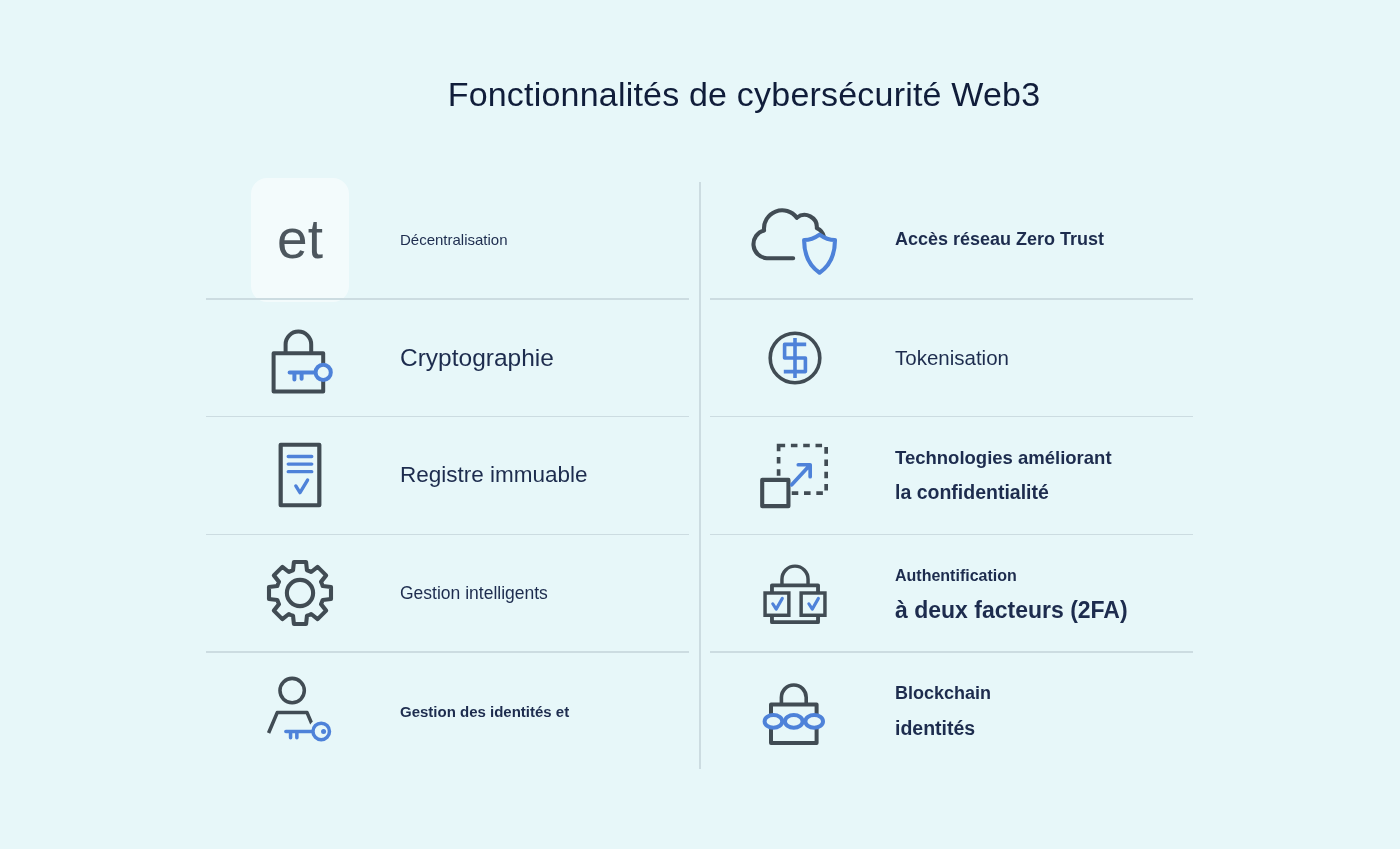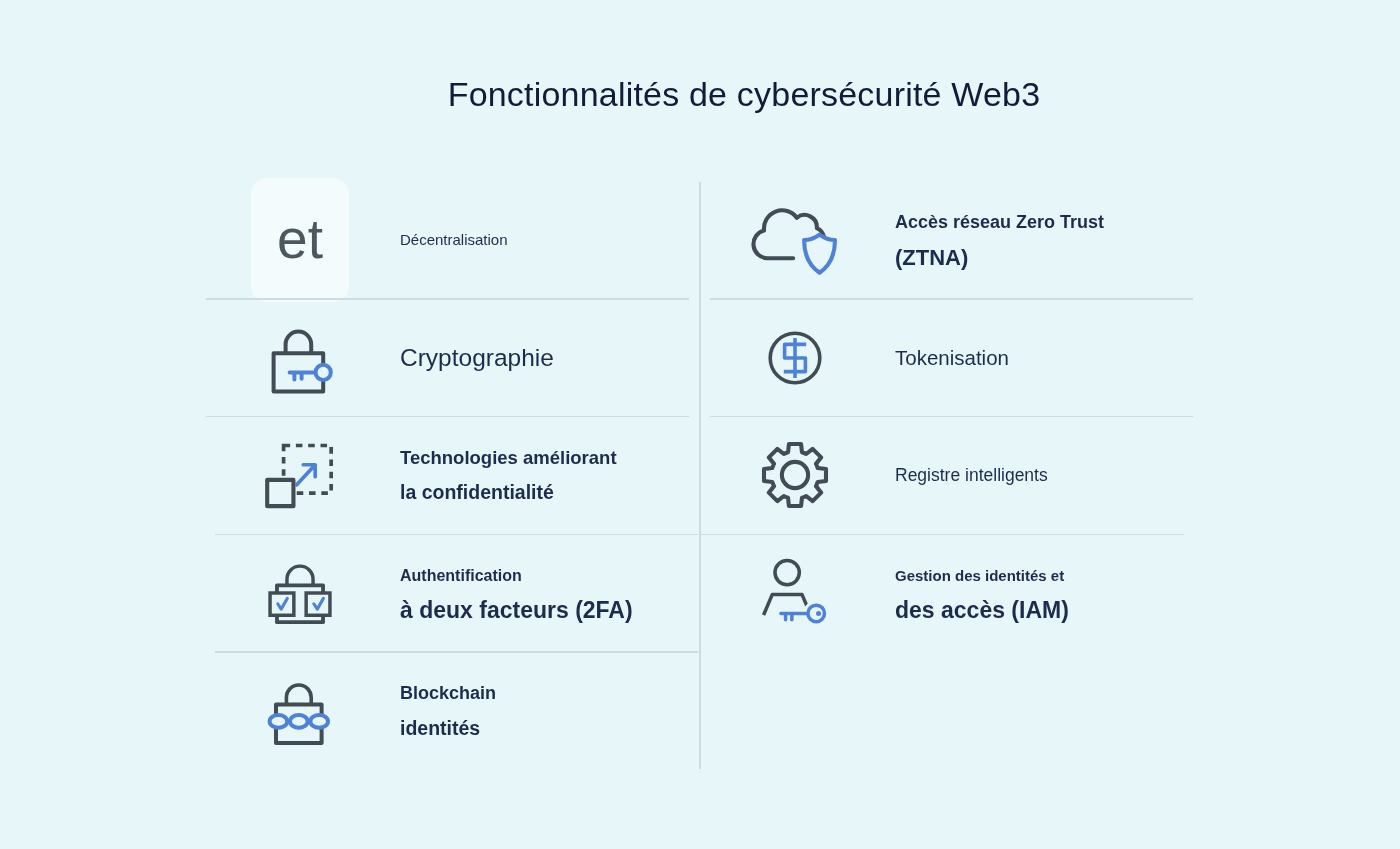--- a/index.html
+++ b/index.html
@@ -76,21 +76,20 @@
 
   <div class="cell cr hr">
     <div class="iconbox">
       <svg width="100" height="84" viewBox="0 0 110 92">
         <path class="st-d f-n w4 rj" stroke-linecap="round" d="M53 66 H24 A15.5 15.5 0 0 1 21 35.5 A20 20 0 0 1 57 21.5 A13.5 13.5 0 0 1 79 33 A14 14 0 0 1 87 43"></path>
         <path class="st-b f-bg w4 rj" d="M82 40 C87.5 44 93.5 46 99 46 C99 62 93 74.5 82 82 C71 74.5 65 62 65 46 C70.5 46 76.5 44 82 40 Z"></path>
       </svg>
     </div>
     <div class="label two">
       <span class="fs18">Accès réseau Zero Trust</span>
-      <span class="fs22">(ZTNA)</span>
     </div>
   </div>
 
   <div class="cell cl hr">
     <div class="iconbox">
       <svg width="80" height="78" viewBox="0 0 100 96">
         <path class="st-d f-n w5 rj" d="M32 42 V31 a16 16 0 0 1 32 0 V42"></path>
         <rect class="st-d f-n w5 rj" x="17" y="42" width="62" height="48"></rect>
         <path class="st-b f-n w5 rc" d="M70 66 H37 M43 66 v9 M52 66 v8"></path>
         <circle class="st-b f-bg w5" cx="79" cy="66" r="9.5"></circle>
@@ -106,20 +105,32 @@
       <svg width="80" height="80" viewBox="0 0 100 100">
         <circle class="st-d f-n w4" cx="50" cy="50" r="31"></circle>
         <path class="st-b f-n w4 rj" d="M50 25 V75 M64 33 H37 V50 H63 V67 H36"></path>
       </svg>
     </div>
     <div class="label">
       <span class="fs20">Tokenisation</span>
     </div>
   </div>
 
+  <div class="cell cl hr">
+    <div class="iconbox">
+      <svg width="84" height="84" viewBox="0 0 100 100">
+        <rect class="st-d f-n w5 rj" x="27" y="14" width="46" height="72"></rect>
+        <path class="st-b f-n rc" stroke-width="4" d="M36 28 H64 M36 37 H64 M36 46 H64"></path>
+        <path class="st-b f-n rc rj" stroke-width="4" d="M45 63 l5 8 l9 -15"></path>
+      </svg>
+    </div>
+    <div class="label">
+      <span class="fs225">Registre immuable</span>
+    </div>
+  </div>
 
   <div class="cell cr hr">
     <div class="iconbox">
       <svg width="86" height="82" viewBox="0 0 104 100">
         <rect class="st-d f-n w4" x="32" y="14" width="58" height="58" stroke-dasharray="8 7"></rect>
         <rect class="st-d f-bg w5 rj" x="12" y="56" width="32" height="32"></rect>
         <path class="st-b f-n w4 rc rj" d="M48 62 L70 38 M56 37.5 H70.5 V52"></path>
       </svg>
     </div>
     <div class="label two">
@@ -129,21 +140,21 @@
   </div>
 
   <div class="cell cl hr">
     <div class="iconbox">
       <svg width="82" height="82" viewBox="0 0 100 100">
         <path class="st-d f-n w5 rj" d="M77.7 41.5 L87.8 42.6 L87.8 57.4 L77.7 58.5 A29 29 0 0 1 75.6 63.6 L81.9 71.5 L71.5 81.9 L63.6 75.6 A29 29 0 0 1 58.5 77.7 L57.4 87.8 L42.6 87.8 L41.5 77.7 A29 29 0 0 1 36.4 75.6 L28.5 81.9 L18.1 71.5 L24.4 63.6 A29 29 0 0 1 22.3 58.5 L12.2 57.4 L12.2 42.6 L22.3 41.5 A29 29 0 0 1 24.4 36.4 L18.1 28.5 L28.5 18.1 L36.4 24.4 A29 29 0 0 1 41.5 22.3 L42.6 12.2 L57.4 12.2 L58.5 22.3 A29 29 0 0 1 63.6 24.4 L71.5 18.1 L81.9 28.5 L75.6 36.4 A29 29 0 0 1 77.7 41.5 Z"></path>
         <circle class="st-d f-n w5" cx="50" cy="50" r="16"></circle>
       </svg>
     </div>
     <div class="label">
-      <span class="fs17">Registre intelligents</span>
+      <span class="fs17">Gestion intelligents</span>
     </div>
   </div>
 
   <div class="cell cr hr">
     <div class="iconbox">
       <svg width="86" height="78" viewBox="0 0 112 100">
         <path class="st-d f-n w4" d="M39 40 V32 a17 17 0 0 1 34 0 V40"></path>
         <rect class="st-d f-n w5 rj" x="26" y="40" width="60" height="48"></rect>
         <rect class="st-d f-bg w4" x="17" y="50" width="31" height="29"></rect>
         <rect class="st-d f-bg w4" x="64" y="50" width="31" height="29"></rect>
@@ -164,21 +175,20 @@
         <path class="st-d f-n w4 rj" d="M16 78 L27 52 H65 L76 78"></path>
         <path class="halo" d="M40 76 H72"></path>
         <circle class="halo" cx="83" cy="76" r="10.5"></circle>
         <path class="st-b f-n w4 rc" d="M72 76 H38 M44 76 v8 M52 76 v8"></path>
         <circle class="st-b f-bg w4" cx="83" cy="76" r="10.5"></circle>
         <circle class="f-b" cx="86" cy="76" r="3.2"></circle>
       </svg>
     </div>
     <div class="label two">
       <span class="fs19">Gestion des identités et</span>
-      <span class="fs23">des accès (IAM)</span>
     </div>
   </div>
 
   <div class="cell cr">
     <div class="iconbox">
       <svg width="80" height="78" viewBox="0 0 100 96">
         <path class="st-d f-n w4" d="M33 40 V31 a15.5 15.5 0 0 1 31 0 V40"></path>
         <rect class="st-d f-n w5 rj" x="20" y="40" width="57" height="48"></rect>
         <ellipse class="st-b f-bg w5" cx="23" cy="61" rx="11" ry="8"></ellipse>
         <ellipse class="st-b f-bg w5" cx="48.5" cy="61" rx="11" ry="8"></ellipse>

